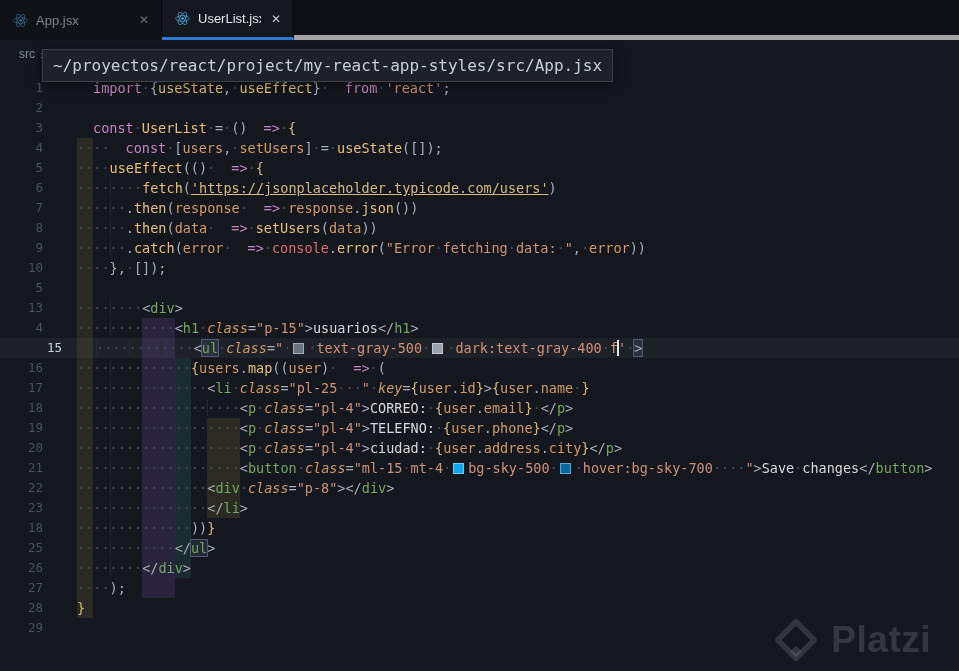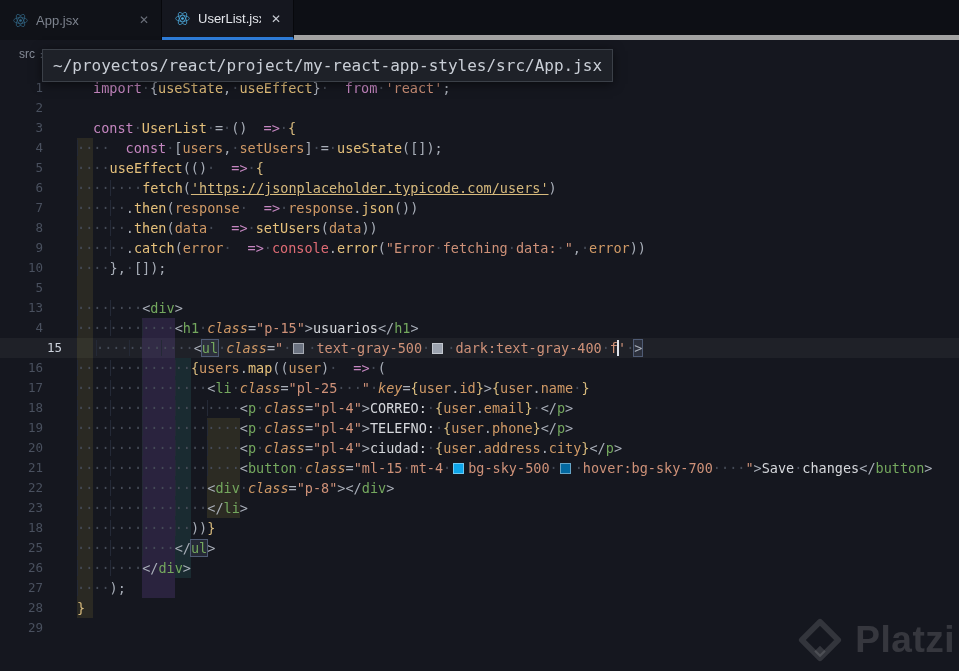--- a/index.html
+++ b/index.html
@@ -52,21 +52,21 @@
   .match{outline:1px solid #4f5b74;background:rgba(79,91,116,0.28);}
   .sq{display:inline-block;width:11px;height:11px;margin:0 4px 0 2px;border:1px solid rgba(255,255,255,0.4);vertical-align:-1px;box-sizing:border-box;}
   .cursor{display:inline-block;width:2px;height:16px;background:#dfe3ea;vertical-align:-3px;margin:0 -1px;}
   
   .tooltip{position:absolute;left:42px;top:49px;z-index:40;
     background:var(--tooltipBg,#1e2128);border:1px solid var(--tooltipBorder,#3b4048);
     color:var(--tooltipText,#c9ced6);padding:6px 10px;
     font-family:"DejaVu Sans Mono","Liberation Mono",monospace;font-size:16px;white-space:nowrap;
     box-shadow:0 2px 10px rgba(0,0,0,0.55);}
   
-  .watermark{position:absolute;right:4px;bottom:8px;display:flex;align-items:center;gap:12px;z-index:5;}
+  .watermark{position:absolute;right:28px;bottom:8px;display:flex;align-items:center;gap:12px;z-index:5;}
   .wm-logo{color:rgba(255,255,255,0.13);display:flex;}
   .wm-text{font-size:37px;font-weight:600;letter-spacing:0.5px;color:rgba(255,255,255,0.14);}
 </style>
 </head>
 <body>
 
 <div class="window">
 
   <div class="tabbar">
     <div class="tab inactive tab-app">

